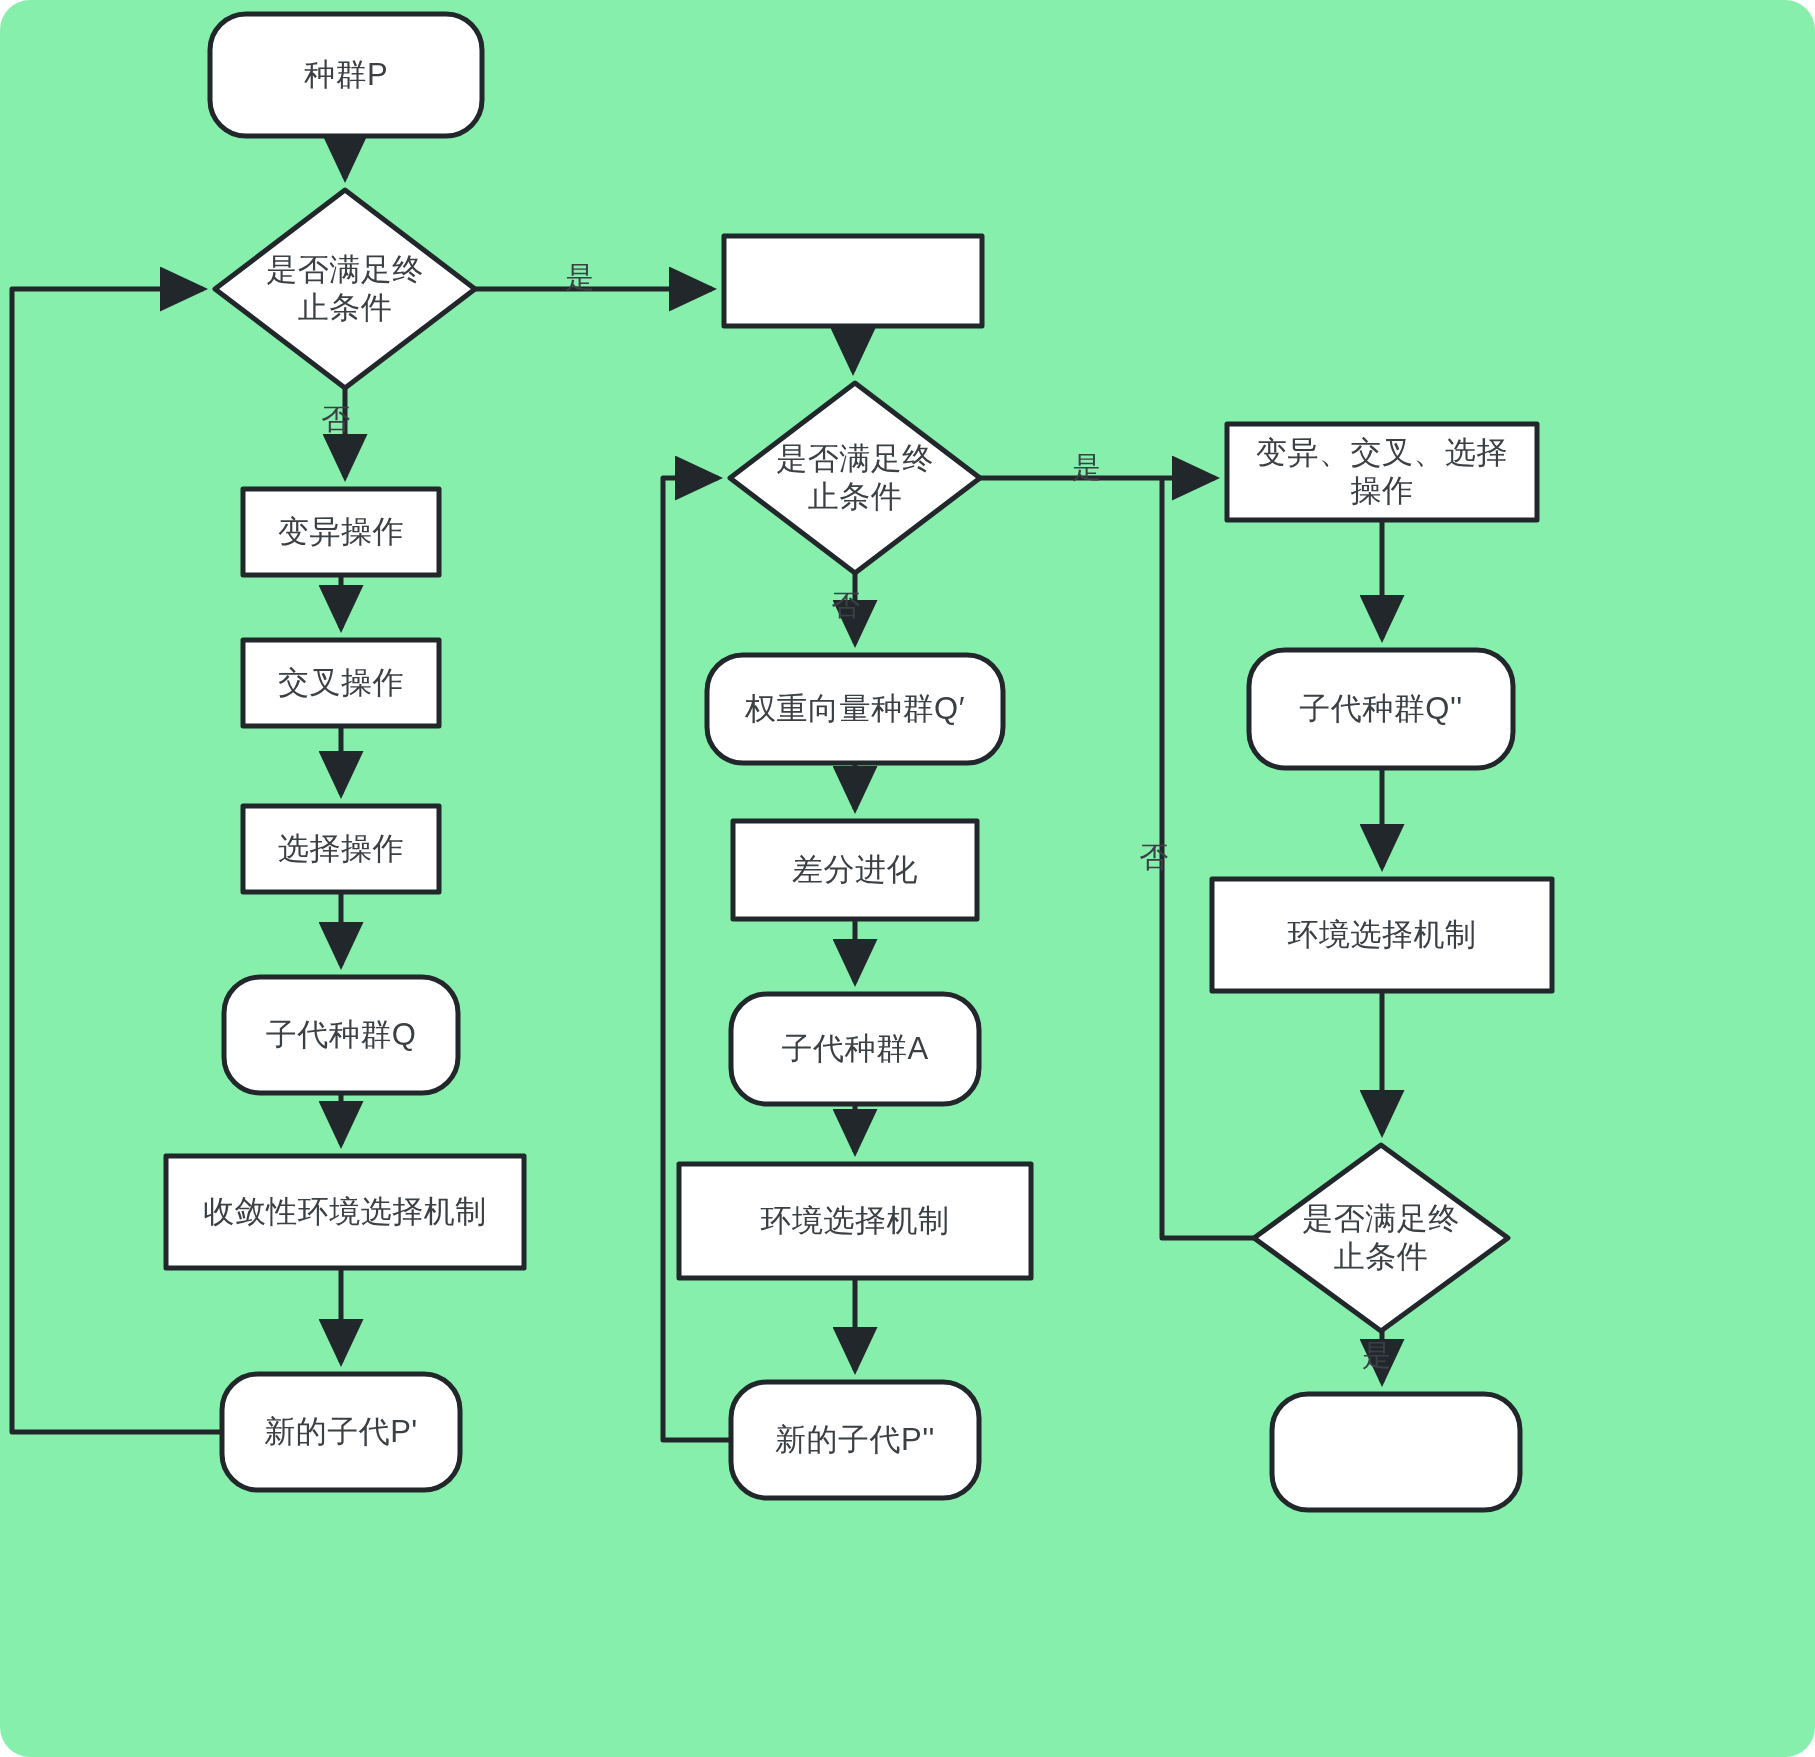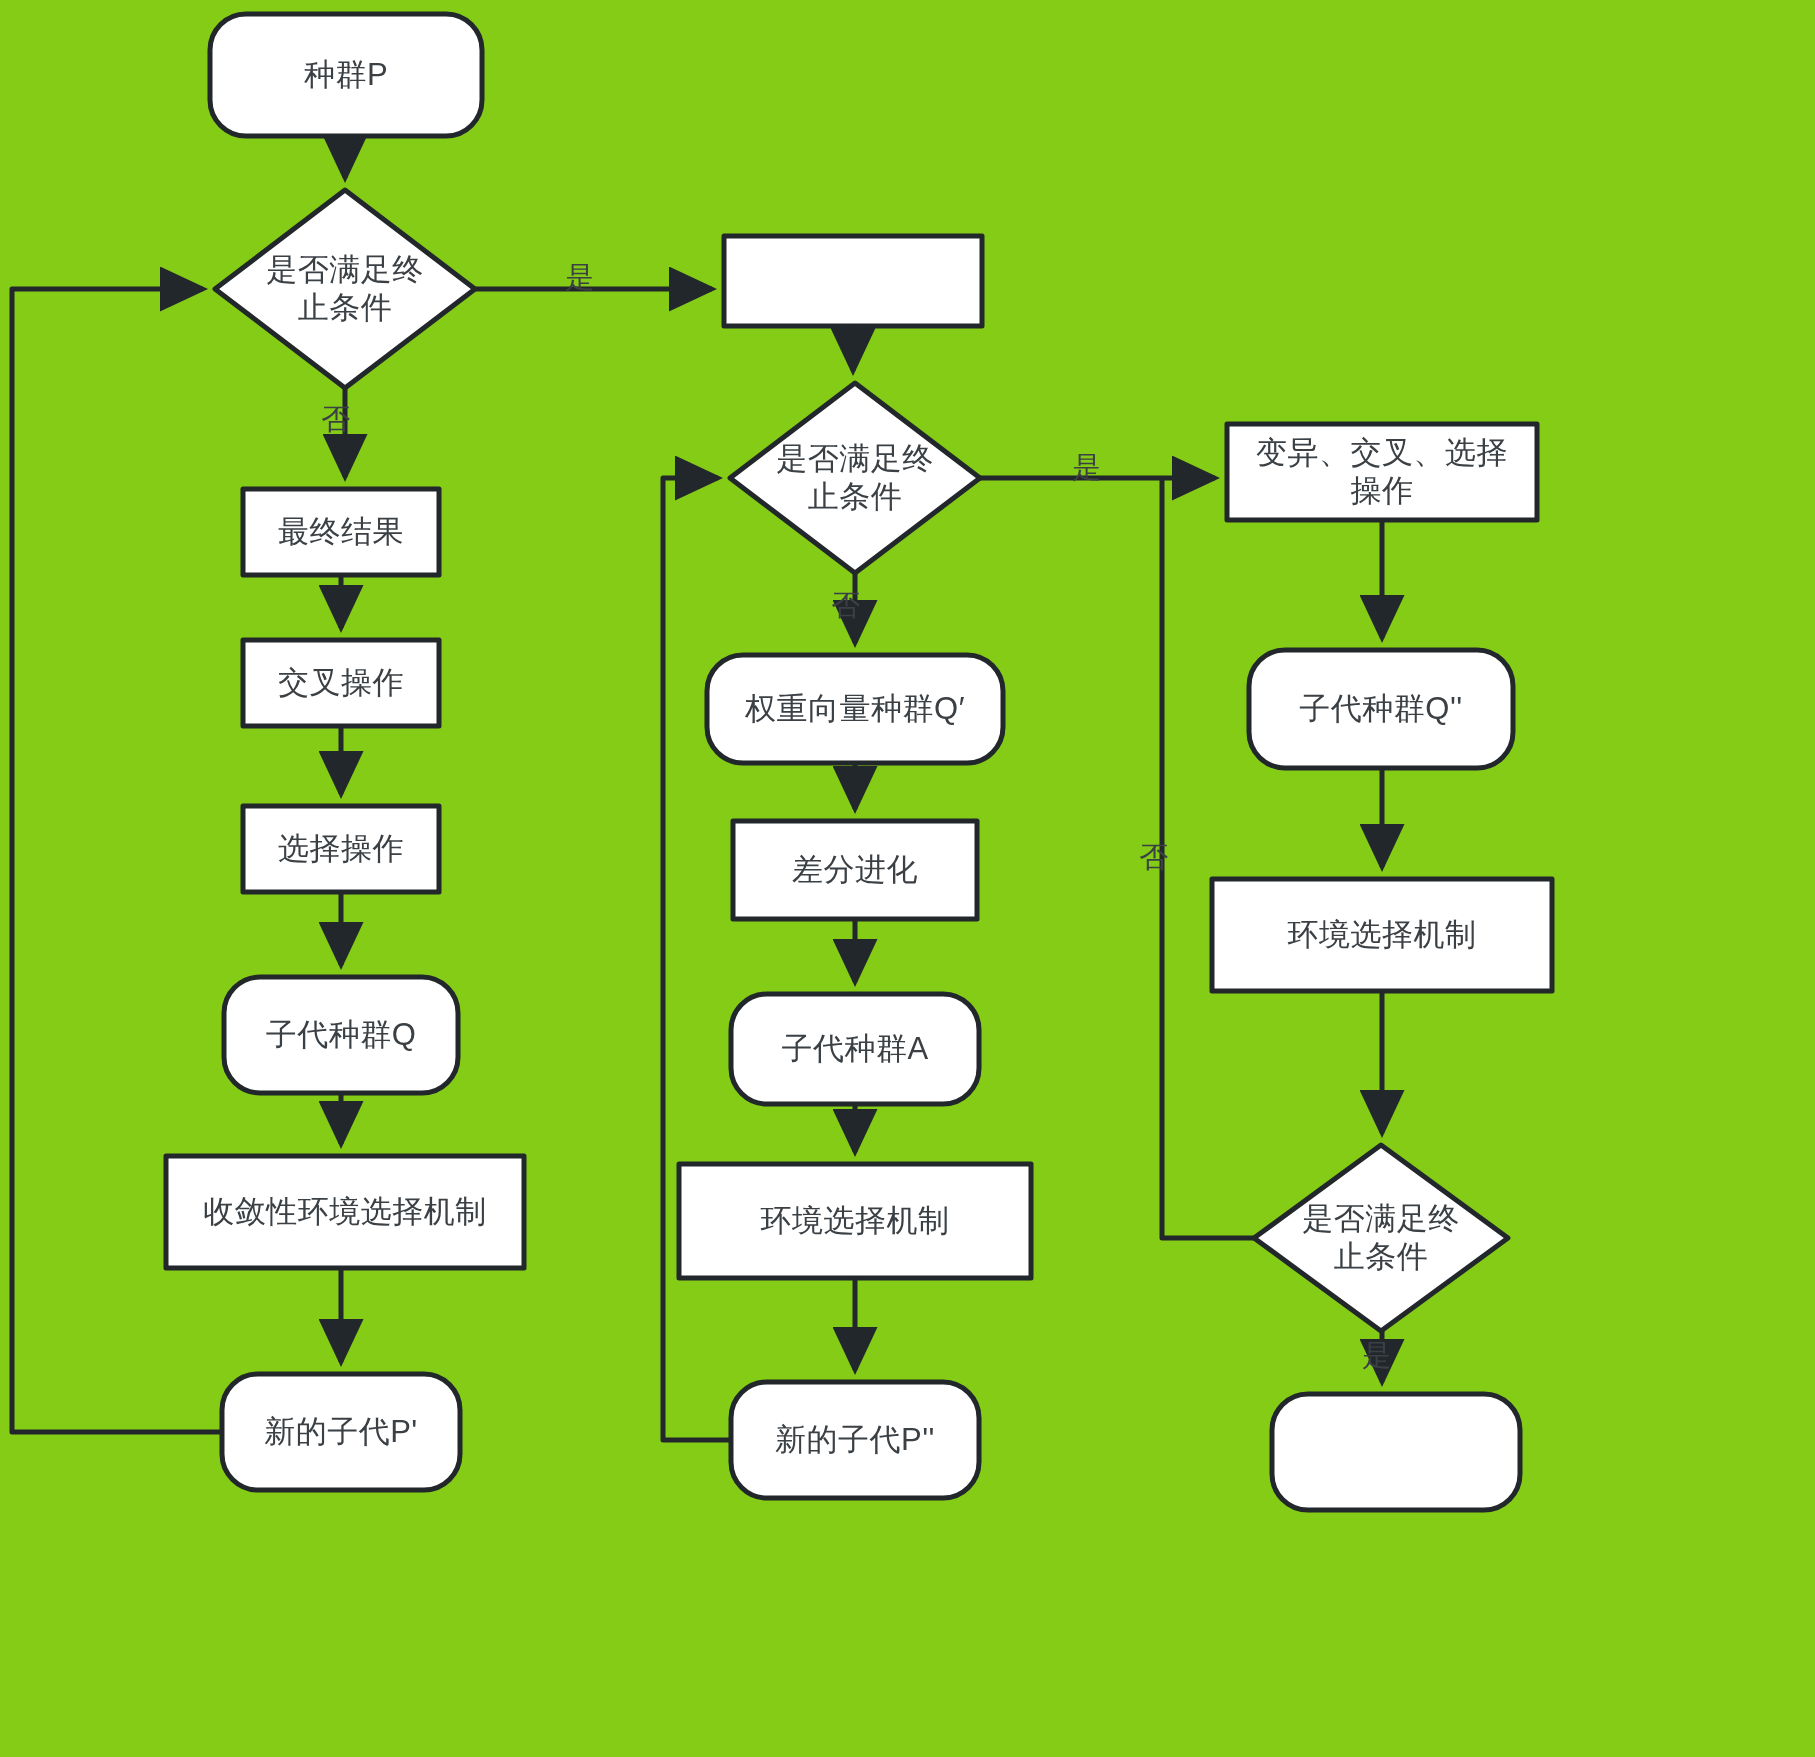--- a/index.html
+++ b/index.html
@@ -1,17 +1,17 @@
 <!DOCTYPE html>
 <html><head>
 <meta charset="utf-8">
 <style>
   html,body{margin:0;padding:0;background:#ffffff;}
   body{width:1815px;height:1757px;font-family:"Liberation Sans","DejaVu Sans",sans-serif;}
-  #canvas{position:relative;width:1815px;height:1757px;background:#84cc16;}
+  #canvas{position:relative;width:1815px;height:1757px;background:#86efac;border-radius:30px;}
   svg{position:absolute;top:0;left:0;width:1815px;height:1757px;}
   .nodeText{
     position:absolute;
     display:flex;align-items:center;justify-content:center;
     text-align:center;
     color:#3b4045;
     font-size:31px;
     line-height:1.22;
     letter-spacing:0.5px;
     pointer-events:none;
@@ -105,21 +105,21 @@
       <path d="M1254,1238 L1162,1238 L1162,478"></path>
 
     </g>
   </svg>
 
   <div class="nodeText" style="left:210px;top:14px;width:272px;height:122px;">种群P</div>
 
   <div class="nodeText" style="left:238px;top:239px;width:214px;height:100px;">是否满足终
 止条件</div>
 
-  <div class="nodeText" style="left:243px;top:489px;width:196px;height:86px;">最终结果</div>
+  <div class="nodeText" style="left:243px;top:489px;width:196px;height:86px;">变异操作</div>
 
   <div class="nodeText" style="left:243px;top:640px;width:196px;height:86px;">交叉操作</div>
 
   <div class="nodeText" style="left:224px;top:977px;width:234px;height:116px;">子代种群Q</div>
 
   <div class="nodeText" style="left:243px;top:806px;width:196px;height:86px;">选择操作</div>
 
   <div class="nodeText" style="left:166px;top:1156px;width:358px;height:112px;text-align:center;">收敛性环境选择机制</div>
 
   <div class="nodeText" style="left:222px;top:1374px;width:238px;height:116px;">新的子代P'</div>

